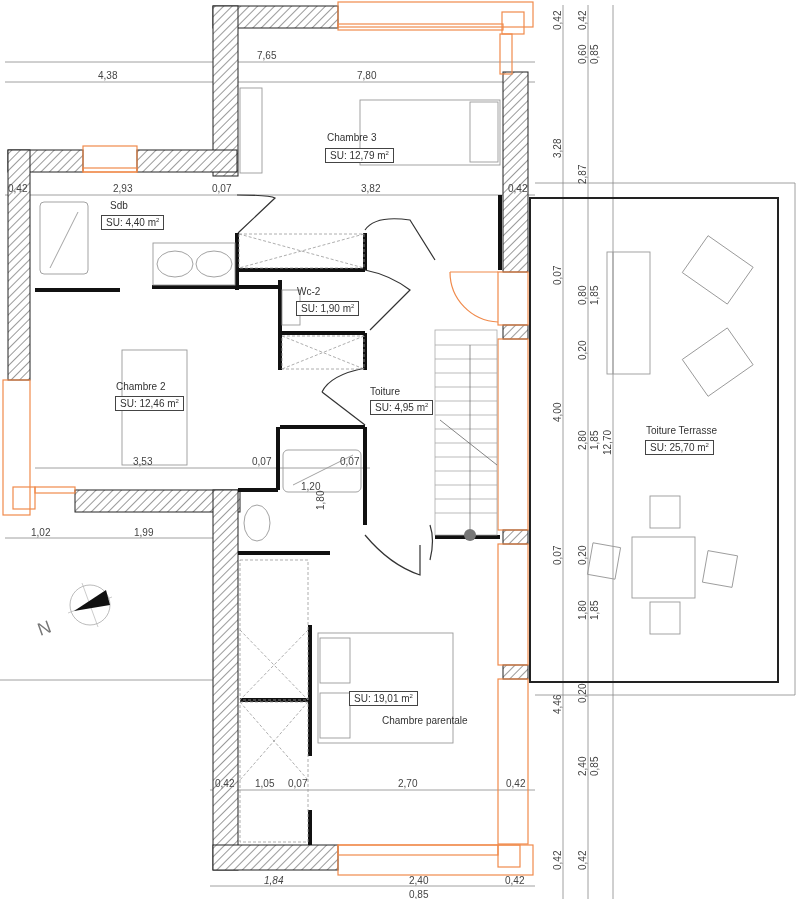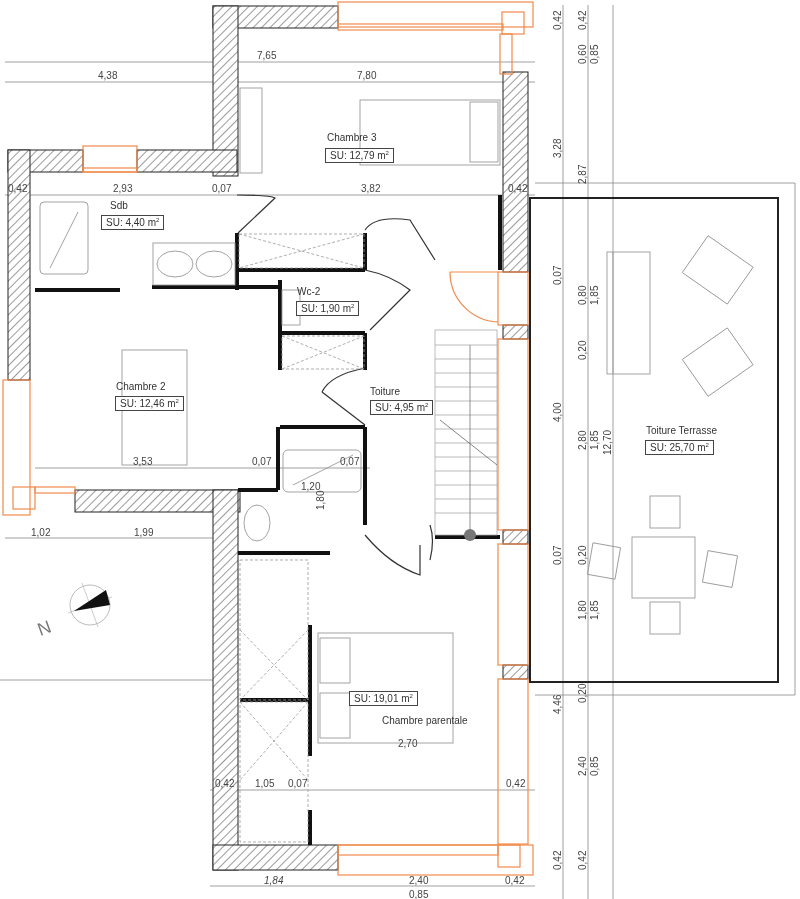--- a/index.html
+++ b/index.html
@@ -236,21 +236,21 @@
 <div class="dim" style="left:508px;top:184px;">0,42</div>
 <div class="dim" style="left:133px;top:457px;">3,53</div>
 <div class="dim" style="left:252px;top:457px;">0,07</div>
 <div class="dim" style="left:301px;top:482px;">1,20</div>
 <div class="dim" style="left:340px;top:457px;">0,07</div>
 <div class="dim" style="left:31px;top:528px;">1,02</div>
 <div class="dim" style="left:134px;top:528px;">1,99</div>
 <div class="dim" style="left:215px;top:779px;">0,42</div>
 <div class="dim" style="left:255px;top:779px;">1,05</div>
 <div class="dim" style="left:288px;top:779px;">0,07</div>
-<div class="dim" style="left:398px;top:739px;">2,70</div>
+<div class="dim" style="left:398px;top:779px;">2,70</div>
 <div class="dim" style="left:506px;top:779px;">0,42</div>
 <div class="dim" style="left:264px;top:876px;font-style:italic;">1,84</div>
 <div class="dim" style="left:409px;top:876px;">2,40</div>
 <div class="dim" style="left:505px;top:876px;">0,42</div>
 <div class="dim" style="left:409px;top:890px;">0,85</div>
 
 <div class="vdim" style="left:316px;top:510px;">1,80</div>
 
 <div class="vdim" style="left:553px;top:30px;">0,42</div>
 <div class="vdim" style="left:553px;top:158px;">3,28</div>

